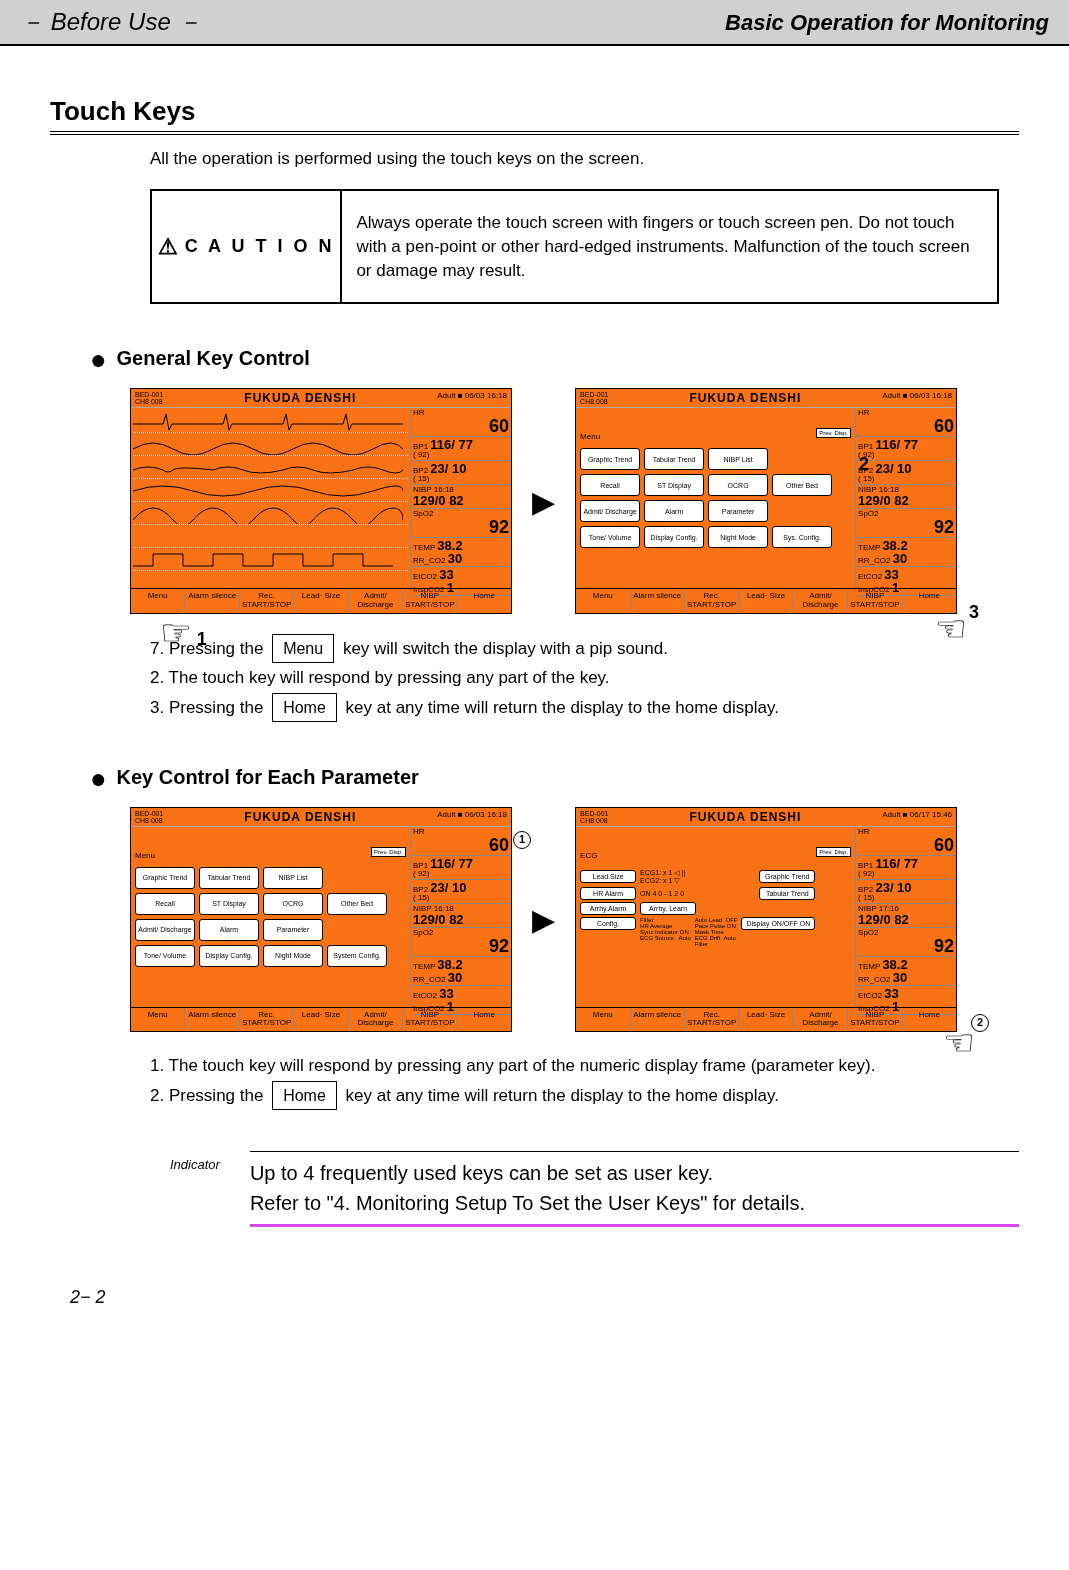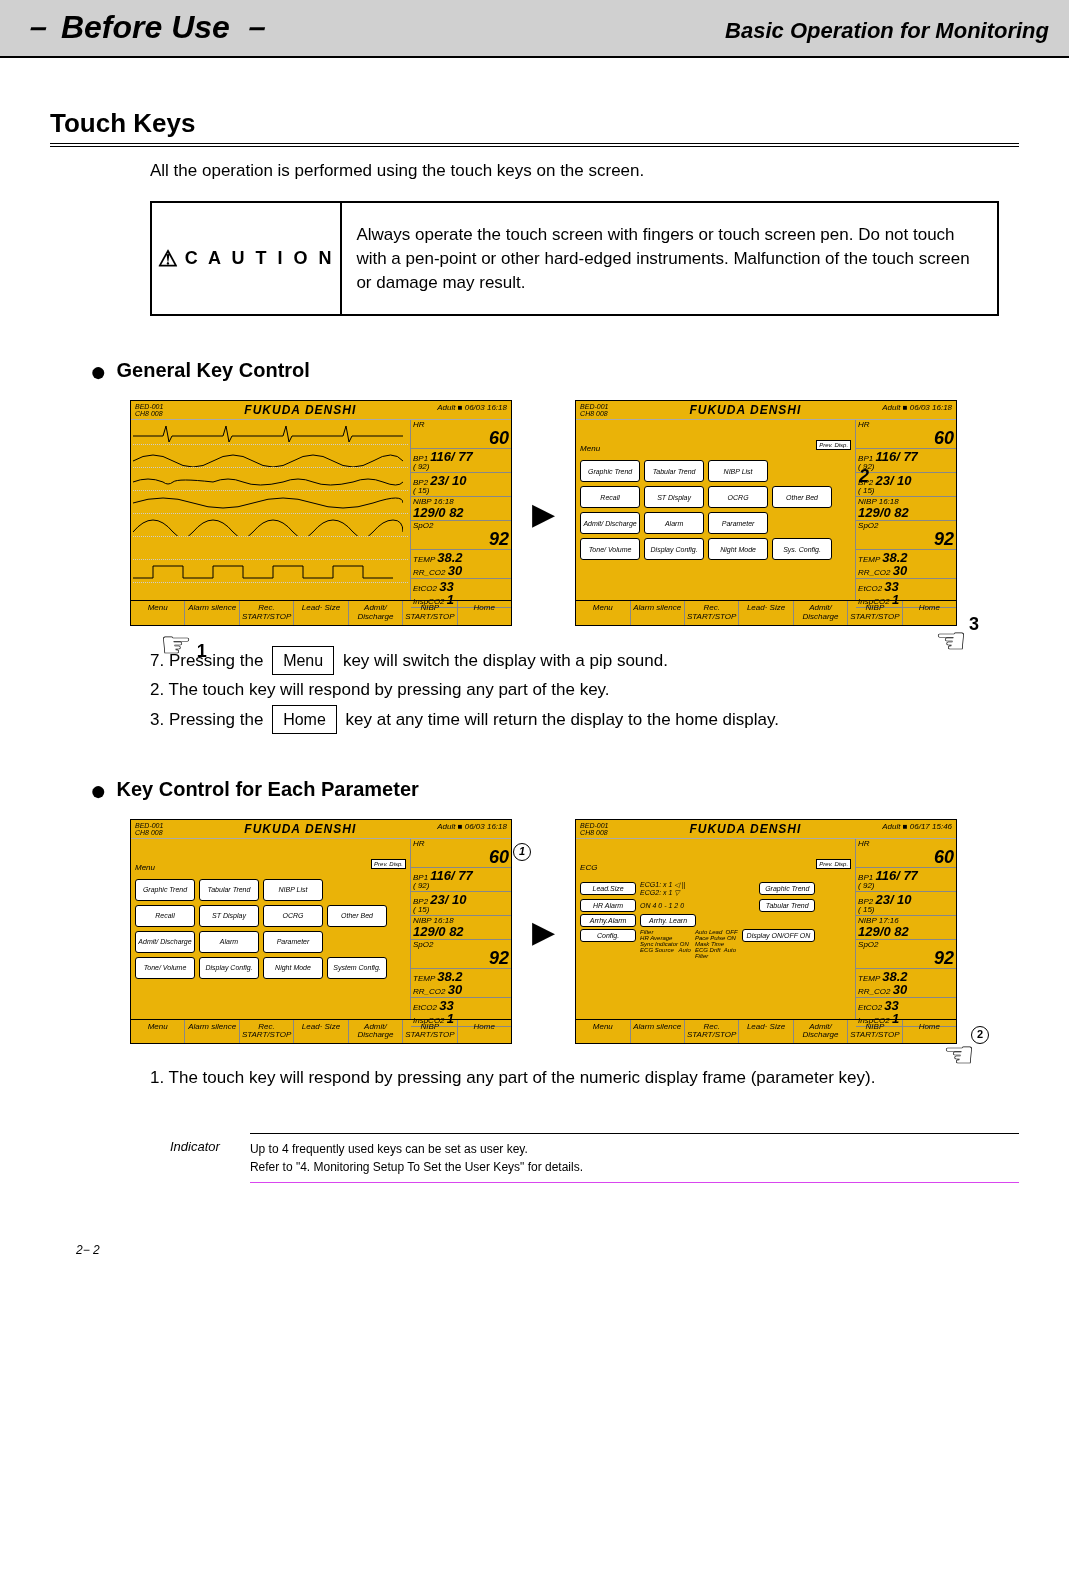--- a/index.html
+++ b/index.html
@@ -12,22 +12,22 @@
   }
   .header-bar {
     background: #d0d0d0;
     border-bottom: 2px solid #000;
     padding: 6px 20px;
     display: flex;
     justify-content: space-between;
     align-items: baseline;
   }
   .header-left {
-    font-size: 32px;
-    font-weight: bold;
+    font-size: 24px;
+    font-weight: normal;
     font-style: italic;
   }
   .header-right {
     font-size: 22px;
     font-weight: bold;
     font-style: italic;
   }
   .page {
     padding: 20px 50px 40px 50px;
   }
@@ -82,24 +82,23 @@
     justify-content: flex-start;
     gap: 20px;
     margin-left: 80px;
   }
   .arrow {
     font-size: 30px;
   }
   .monitor {
     border: 1px solid #000;
     width: 380px;
-    background: #eab308;
+    background: #f97316;
     font-size: 8px;
     position: relative;
-    font-style: italic;
   }
   .mon-top {
     display: flex;
     justify-content: space-between;
     padding: 2px 4px;
     border-bottom: 1px solid #aaa;
   }
   .mon-top .bed {
     font-size: 7px;
     line-height: 1;
@@ -225,30 +224,30 @@
     gap: 30px;
     align-items: flex-start;
   }
   .ref-label {
     font-size: 13px;
     font-style: italic;
     padding-top: 6px;
   }
   .ref-text {
     border-top: 1px solid #000;
-    border-bottom: 1px solid #d946ef;
+    border-bottom: 3px solid #d946ef;
     padding: 6px 0;
-    font-size: 12px;
+    font-size: 20px;
     line-height: 1.5;
     flex: 1;
   }
   .page-num {
     position: absolute;
-    left: 26px;
-    font-size: 12px;
+    left: 20px;
+    font-size: 18px;
     font-style: italic;
   }
   .footer {
     position: relative;
     height: 40px;
     margin-top: 60px;
   }
   .ecg-menu {
     position:absolute;
     left:4px; top:40px;
@@ -582,20 +581,25 @@
       </div>
       <div class="hand-wrap" style="right:-18px; bottom:-32px;">
         <span class="hand" style="transform:none;">☜</span>
         <span class="circ" style="position:absolute; right:-14px; top:-8px;">2</span>
       </div>
     </div>
   </div>
 
   <div class="steps">
     <div>1. The touch key will respond by pressing any part of the numeric display frame (parameter key).</div>
+    <div>
+      <span>2. Pressing the </span>
+      <span class="keycap">Home</span>
+      <span> key at any time will return the display to the home display.</span>
+    </div>
   </div>
 
   <div class="ref-block">
     <div class="ref-label">Indicator</div>
     <div class="ref-text">
       <div>Up to 4 frequently used keys can be set as user key.</div>
       <div>Refer to "4. Monitoring Setup   To Set the User Keys" for details.</div>
     </div>
   </div>
 

